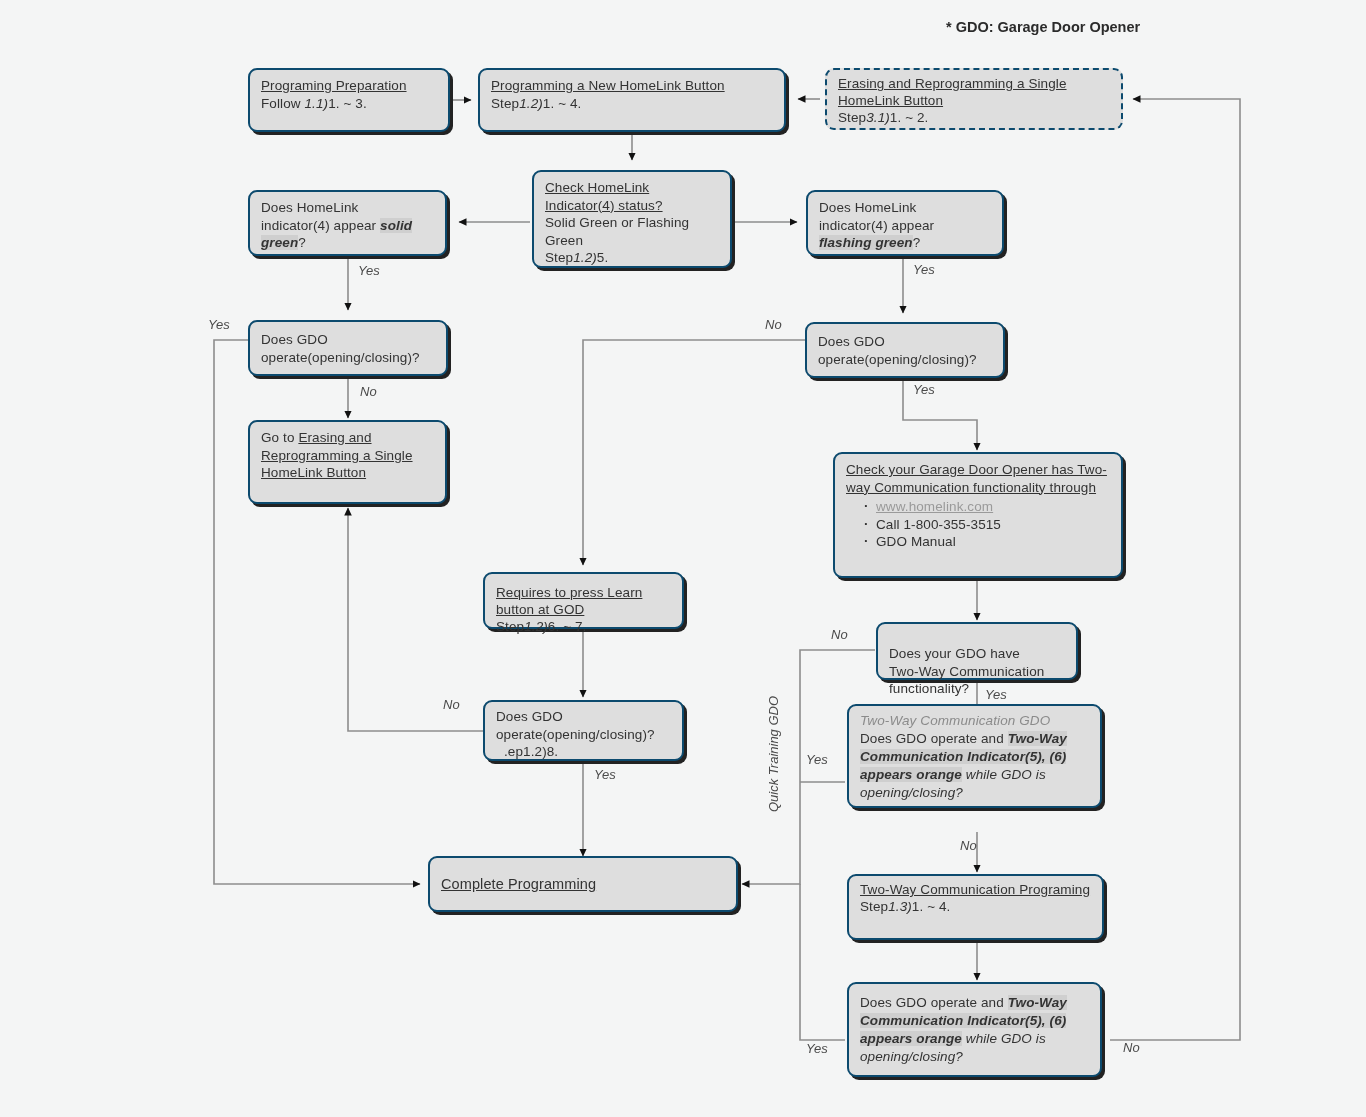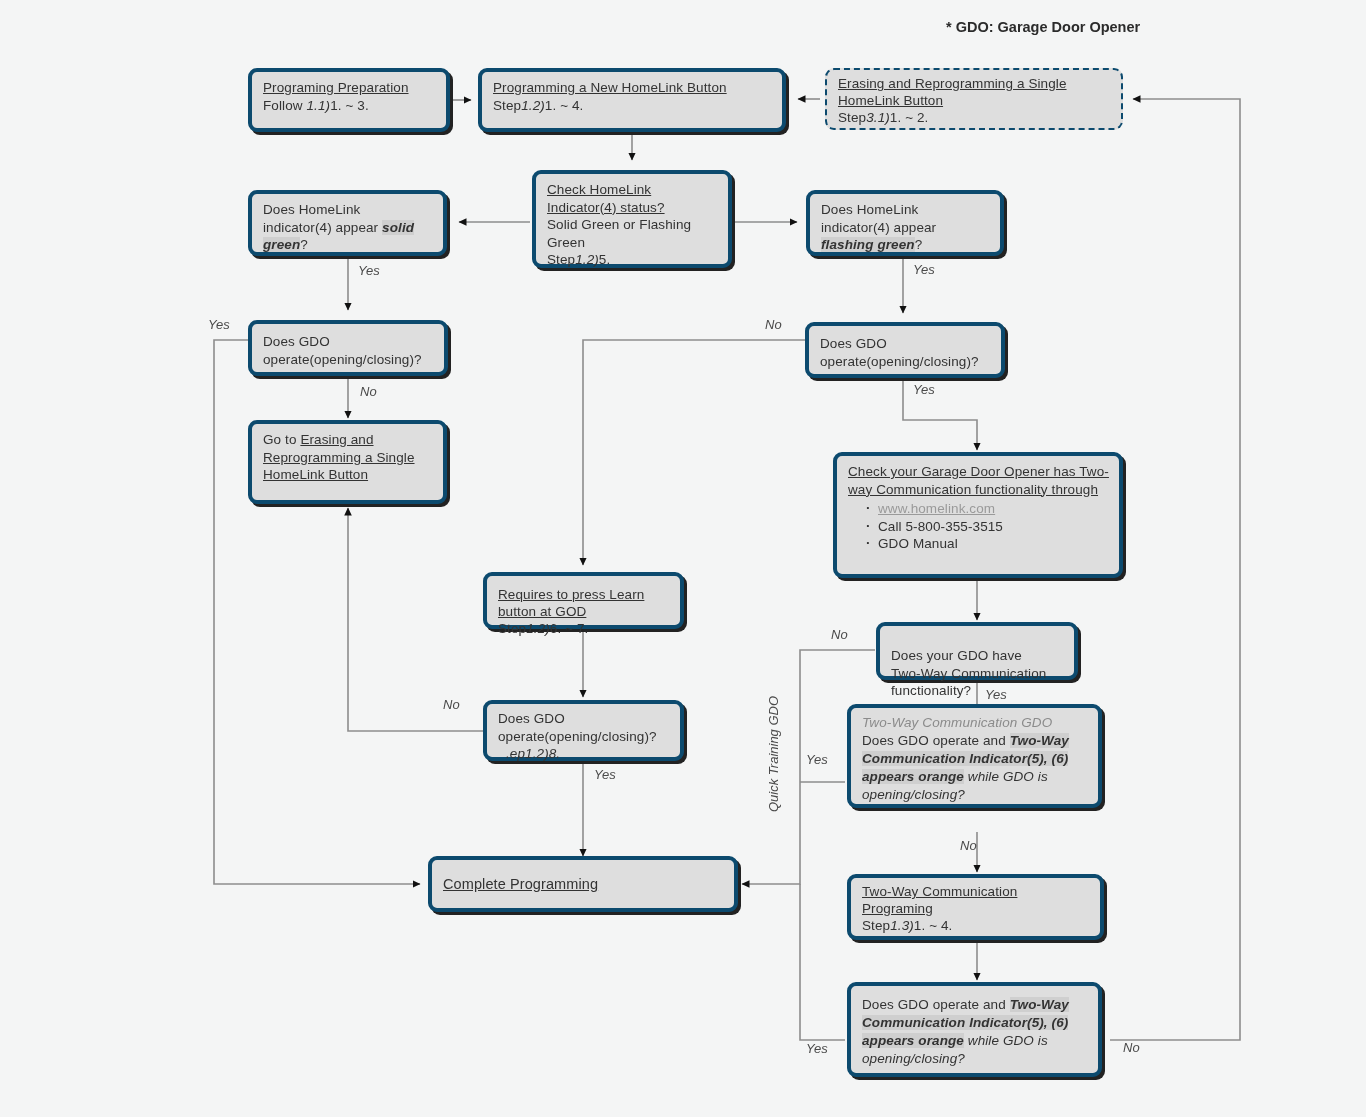--- a/index.html
+++ b/index.html
@@ -9,21 +9,21 @@
     font-family:"Liberation Sans", sans-serif;
     overflow:hidden;
   }
   #stage{position:relative;width:1366px;height:1117px;}
   svg#wires{position:absolute;left:0;top:0;width:1366px;height:1117px;}
 
   .node{
     position:absolute;
     box-sizing:border-box;
     background:#dedede;
-    border:4px solid #0c4a6e;
+    border:2px solid #0c4a6e;
     border-radius:9px;
     box-shadow:3px 3px 0 0 #222;
     color:#333;
     font-size:13.5px;
     line-height:17.5px;
     padding:7px 9px 6px 11px;
     letter-spacing:.1px;
   }
   .node.dashed{
     border-style:dashed;
@@ -167,34 +167,34 @@
   </div>
 
   <div class="node" style="left:248px;top:420px;width:199px;height:84px;">
     <div><span>Go to </span><span class="u">Erasing and Reprogramming a Single HomeLink Button</span></div>
   </div>
 
   <div class="node" style="left:833px;top:452px;width:290px;height:126px;">
     <div class="u">Check your Garage Door Opener has Two-way Communication functionality through</div>
     <ul class="bul" style="margin-top:2px;">
       <li><span class="link">www.homelink.com</span></li>
-      <li><span>Call 5-800-355-3515</span></li>
+      <li><span>Call 1-800-355-3515</span></li>
       <li><span>GDO Manual</span></li>
     </ul>
   </div>
 
   <div class="node" style="left:483px;top:572px;width:201px;height:57px;padding-top:10px;">
     <div class="u" style="line-height:17px;">Requires to press Learn button at GOD</div>
     <div><span>Step</span><span class="it">1.2)</span><span>6. ~ 7.</span></div>
   </div>
 
   <div class="node" style="left:483px;top:700px;width:201px;height:61px;padding-top:6px;">
     <div>Does GDO</div>
     <div>operate(opening/closing)?</div>
-    <div style="padding-left:8px;font-style:italic;">.ep1.2)8.</div>
+    <div style="padding-left:8px;">.ep1.2)8.</div>
   </div>
 
   <div class="node" style="left:876px;top:622px;width:202px;height:58px;padding-top:21px;">
     <div>Does your GDO have</div>
     <div>Two-Way Communication</div>
     <div>functionality?</div>
   </div>
 
   <div class="node" style="left:847px;top:704px;width:255px;height:104px;padding-top:6px;line-height:18px;">
     <div class="it gray">Two-Way Communication GDO</div>

